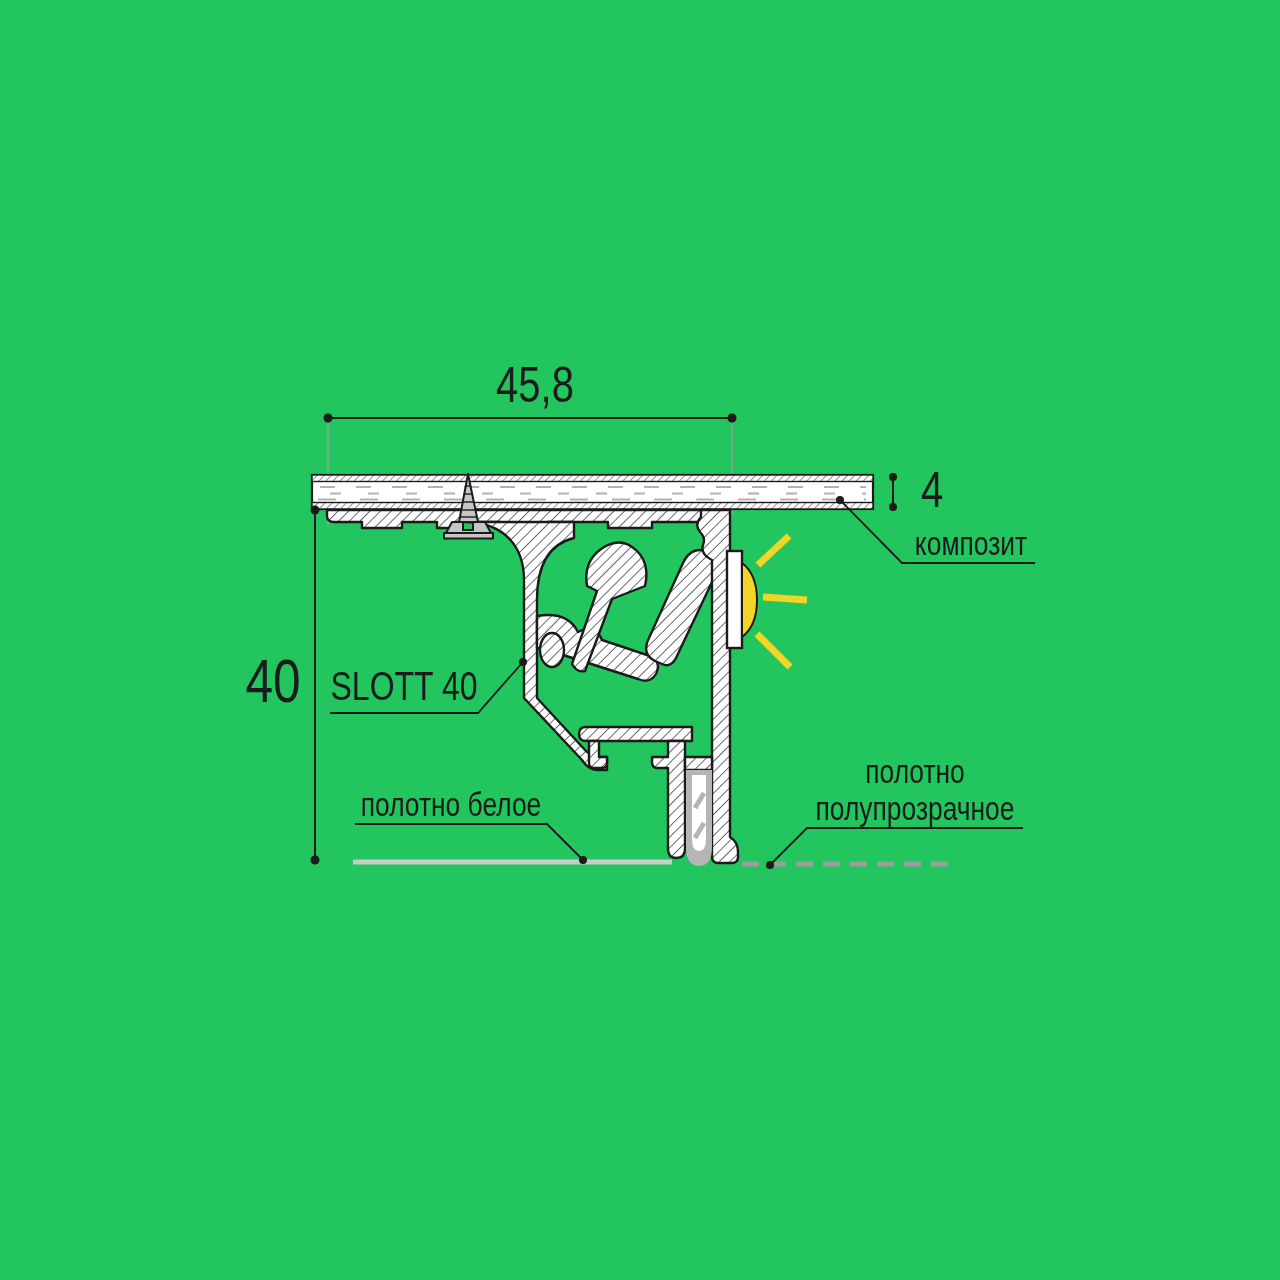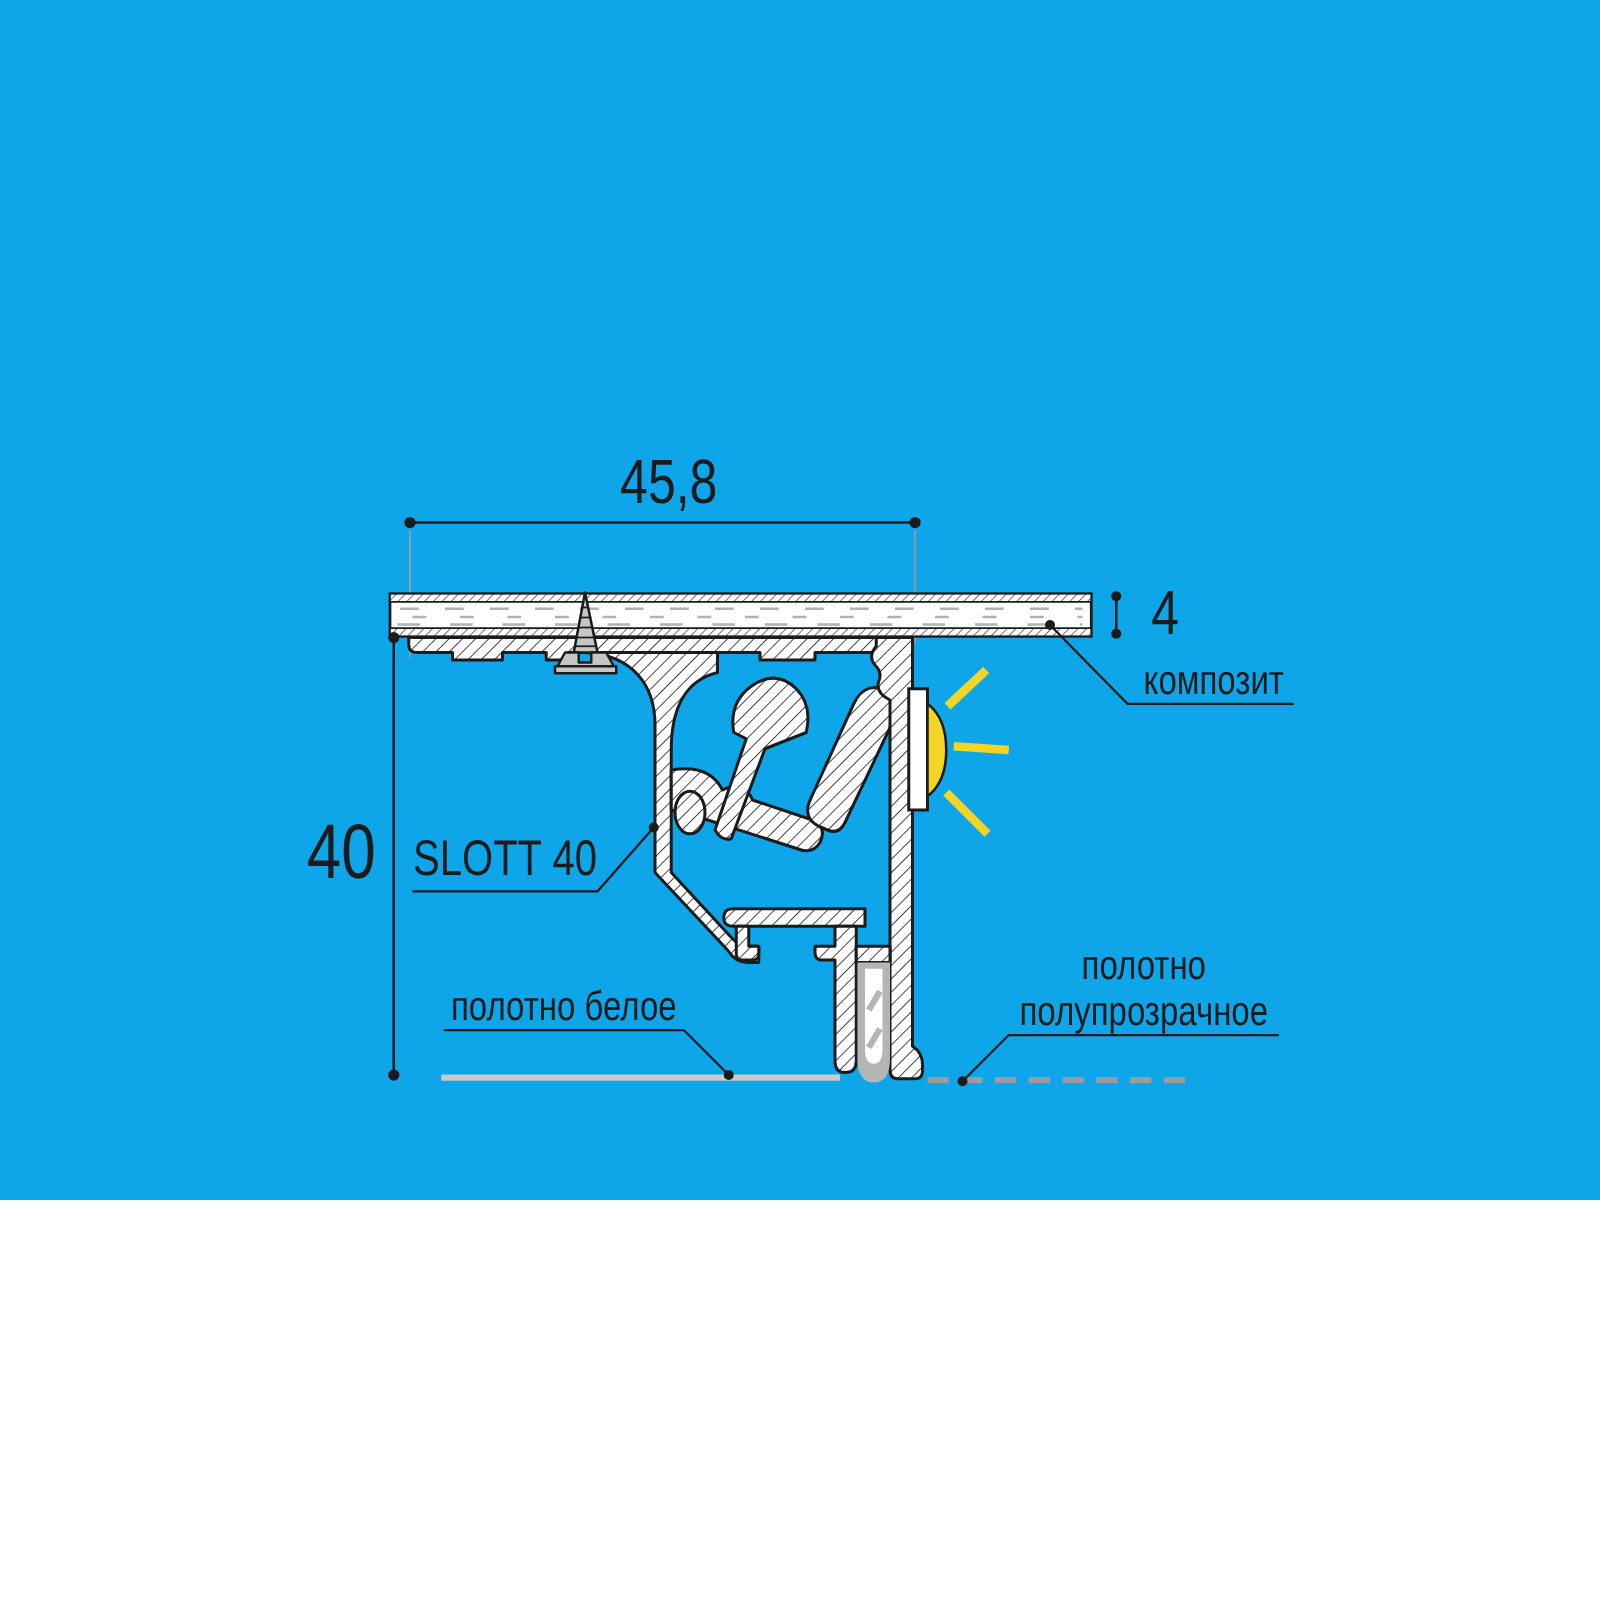--- a/index.html
+++ b/index.html
@@ -1,16 +1,16 @@
 <!DOCTYPE html>
 <html><head>
 <meta charset="utf-8">
 <style>
   html,body{margin:0;padding:0;background:#ffffff;}
-  .stage{position:relative;width:1280px;height:960px;background:#0ea5e9;overflow:hidden;
+  .stage{position:relative;width:1280px;height:1280px;background:#22c55e;overflow:hidden;
          font-family:"Liberation Sans",sans-serif;text-align:right;}
   svg{position:absolute;left:0;top:0;}
   text{font-family:"Liberation Sans",sans-serif;fill:#1b1b1b;}
   .dim-num{font-size:50px;}
   .dim-num-big{font-size:62px;}
   .lbl{font-size:33px;}
   .lbl-prof{font-size:40px;}
 </style>
 </head>
 <body>

